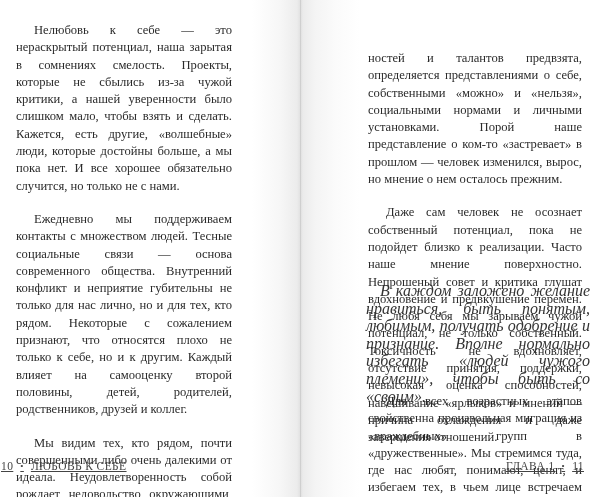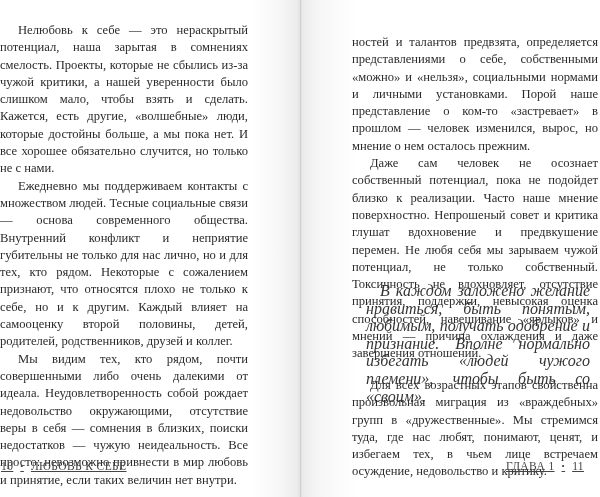--- a/index.html
+++ b/index.html
@@ -8,21 +8,21 @@
   .spread { position:absolute; left:0; top:0; width:600px; height:497px; }
   .page { position:absolute; top:0; height:497px; }
   .page-left { left:0; width:300px;
     background:linear-gradient(to right,#ffffff 0%,#ffffff 84%,#f7f7f7 93%,#ececec 99%,#e2e2e2 100%); }
   .page-right { left:300px; width:300px;
     background:linear-gradient(to right,#dcdcdc 0%,#ebebeb 1%,#f4f4f4 5%,#fbfbfb 12%,#ffffff 20%,#ffffff 100%); }
   .gutter-line { position:absolute; left:300px; top:0; width:1px; height:497px; background:#cfcfcf; }
   .col { position:absolute; font-family:"Liberation Serif",serif; font-size:12.6px; line-height:17.3px; text-align:justify; }
   .col-left { left:0; top:12px; width:248px; }
   .col-right { left:352px; top:34px; width:246px;font-family:Liberation Serif, serif; }
-  .col p { margin:0; text-indent:0; }
+  .col p { margin:16px; text-indent:0; }
   .col p.ind { text-indent:18px; }
   .heading { font-family:"Liberation Serif",serif; font-weight:bold; font-size:14.5px; line-height:19px;
              margin:22px 0 8px 0; color:#2a2a2a; text-align:left; }
   .quote { position:absolute; left:366px; top:282px; width:224px; font-family:"Liberation Serif",serif;
            font-style:italic; font-size:16px; line-height:17.6px; text-align:justify; color:#333; }
   .quote p { margin:0; text-indent:14px; }
   .col-right2 { left:352px; top:377px; width:246px; }
   .footer { position:absolute; top:460px; font-family:"Liberation Serif",serif; font-size:11.5px; letter-spacing:0.4px; color:#444;text-decoration:underline; }
   .footer-left { left:1px; }
   .footer-right { right:16px; }

